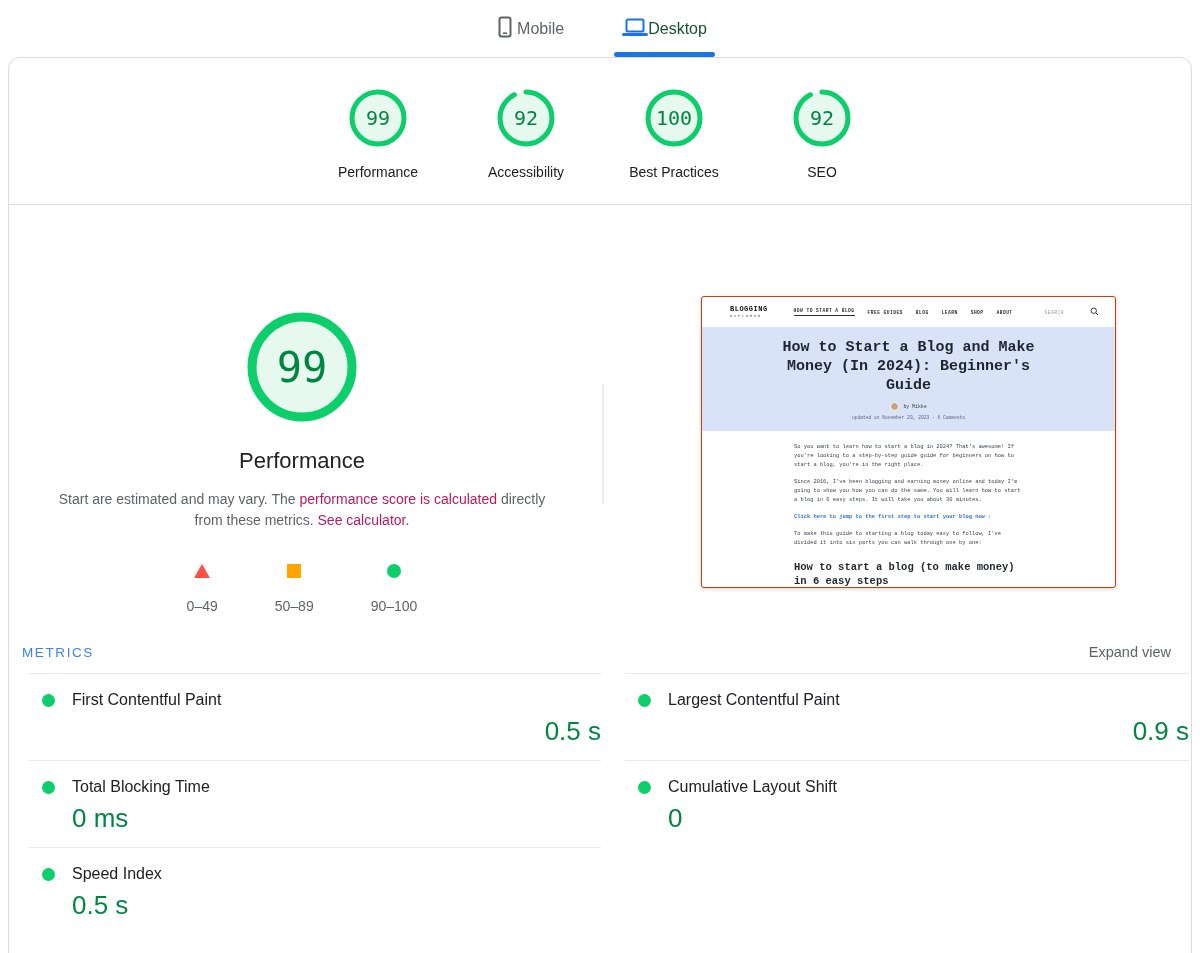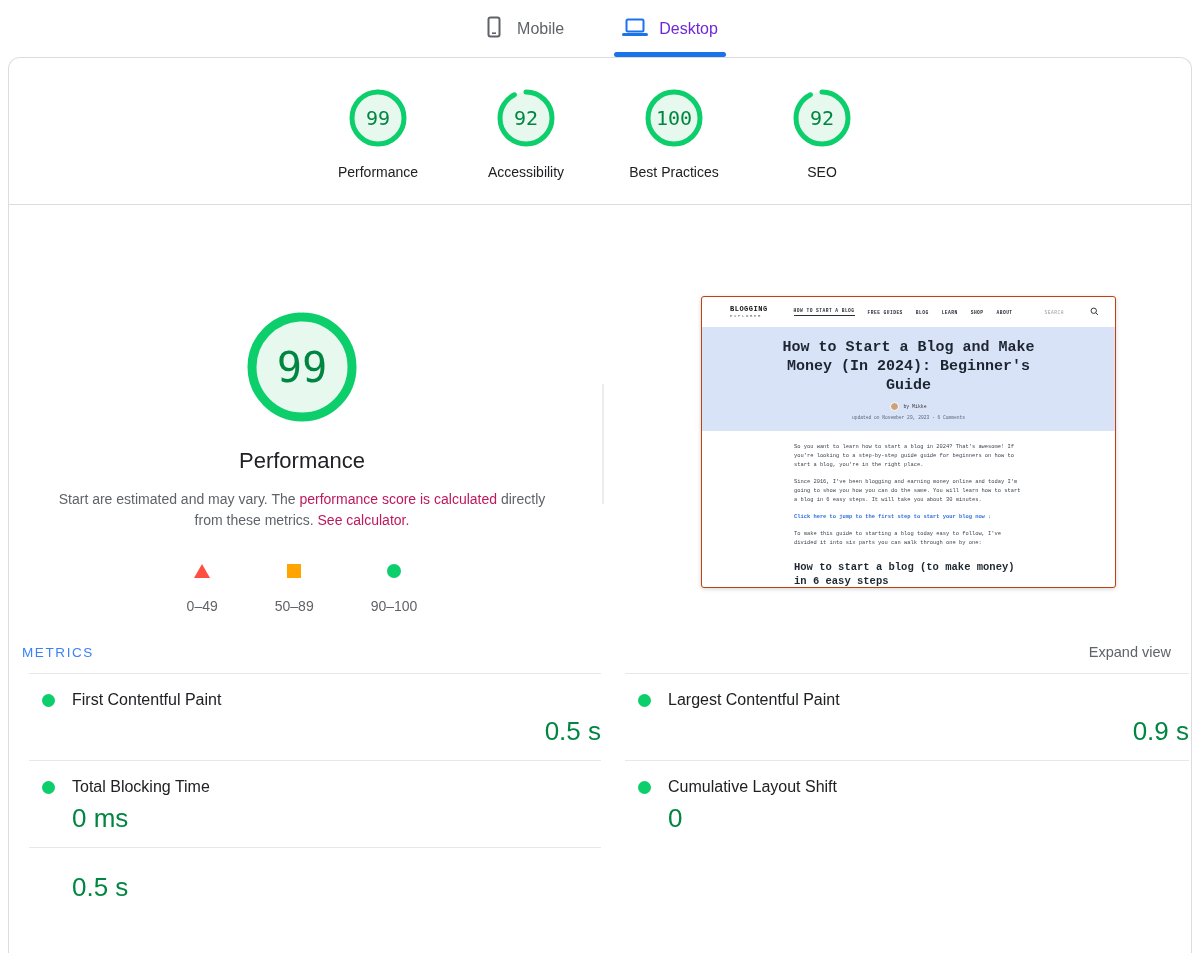--- a/index.html
+++ b/index.html
@@ -2,24 +2,24 @@
 <html><head>
 <meta charset="utf-8">
 <style>
   * { margin:0; padding:0; box-sizing:border-box; }
   html,body { width:1200px; height:953px; background:#fff; overflow:hidden;
     font-family:"Liberation Sans", sans-serif; }
 
   
   .tabs { position:absolute; top:0; left:0; right:0; height:57px;
     display:flex; justify-content:center; align-items:stretch; gap:46px; }
-  .tab { position:relative; display:flex; align-items:center; gap:11px;
+  .tab { position:relative; display:flex; align-items:center; 
     padding:0 6px; cursor:pointer; }
   .tab .tab-label { font-size:16px; color:#5f6368; }
-  .tab.active .tab-label { color:#6d28d9; }
+  .tab.active .tab-label { color:#14532d; }
   .tab-indicator { position:absolute; left:-2px; right:-2px; bottom:0;
     height:5px; background:#1a73e8; border-radius:4px; }
 
   
   .card { position:absolute; top:57px; left:8px; right:8px; height:920px;
     background:#fff; border:1px solid #dadce0; border-radius:12px 12px 0 0;
     border-bottom:none; }
 
   
   .gauges-row { height:147px; display:flex; justify-content:center;
@@ -274,18 +274,22 @@
 
     <div class="metric-cell">
       <div class="metric-head">
         <span class="metric-dot"></span>
         <span class="metric-label">Cumulative Layout Shift</span>
       </div>
       <div class="metric-value">0</div>
     </div>
 
     <div class="metric-cell">
+      <div class="metric-head">
+        <span class="metric-dot"></span>
+        <span class="metric-label">Speed Index</span>
+      </div>
       <div class="metric-value">0.5 s</div>
     </div>
 
     <div class="metric-cell empty"></div>
   </div>
 </div>
 
 </body></html>

